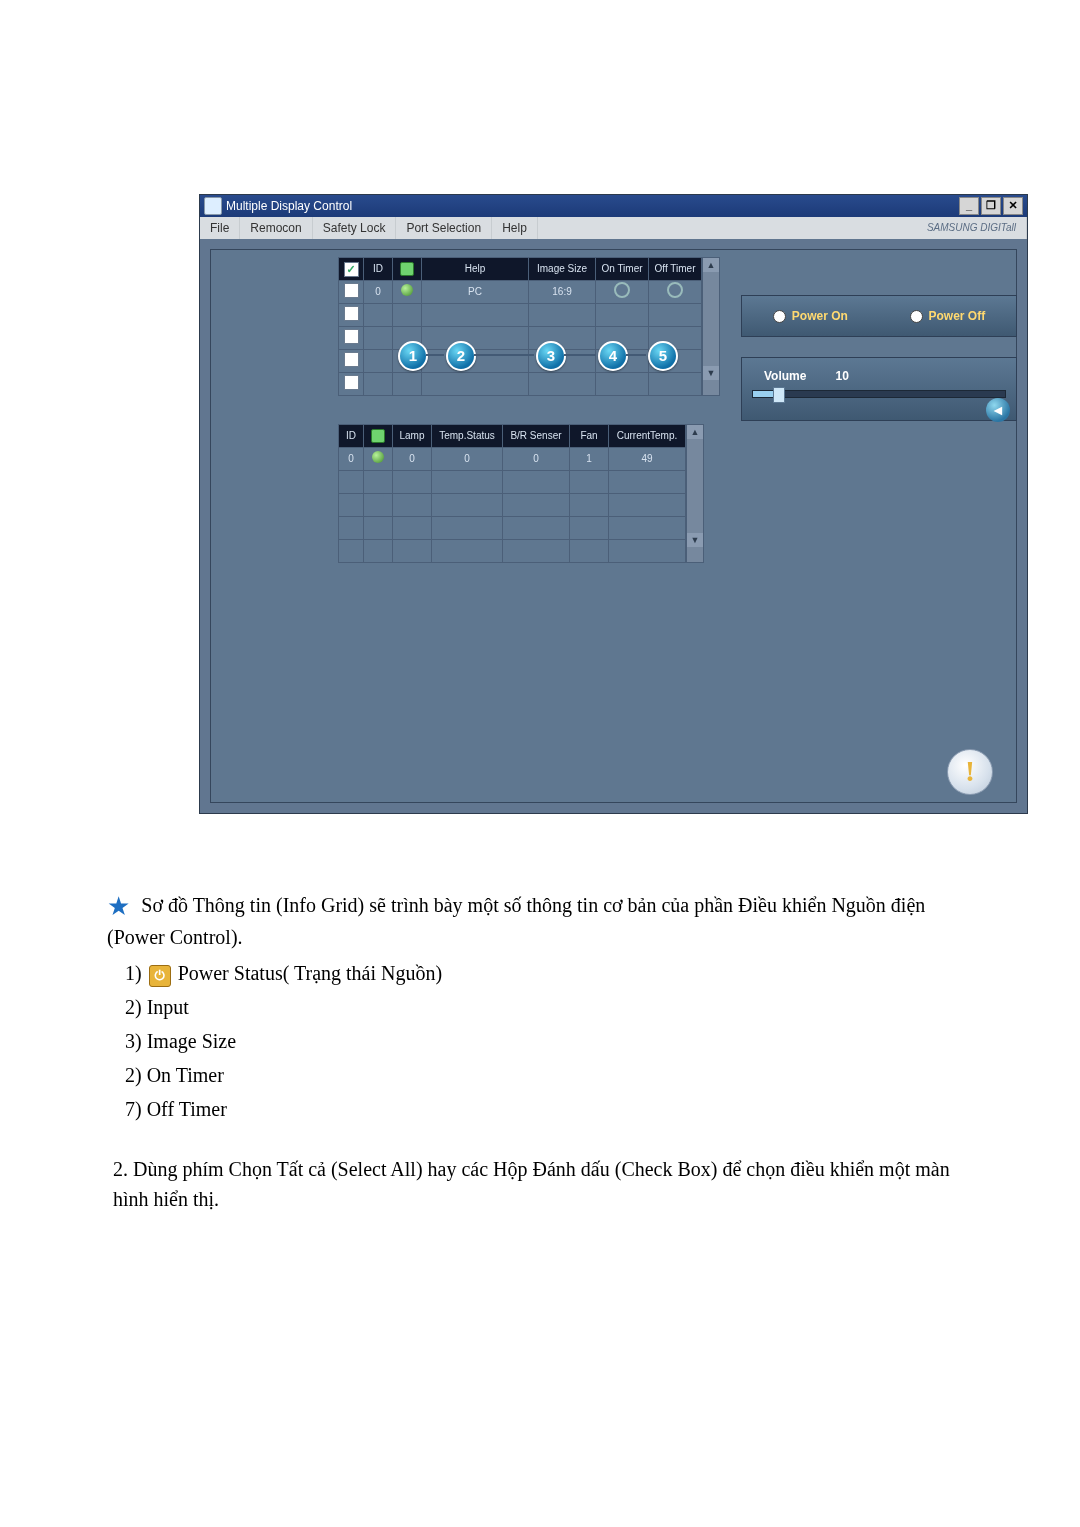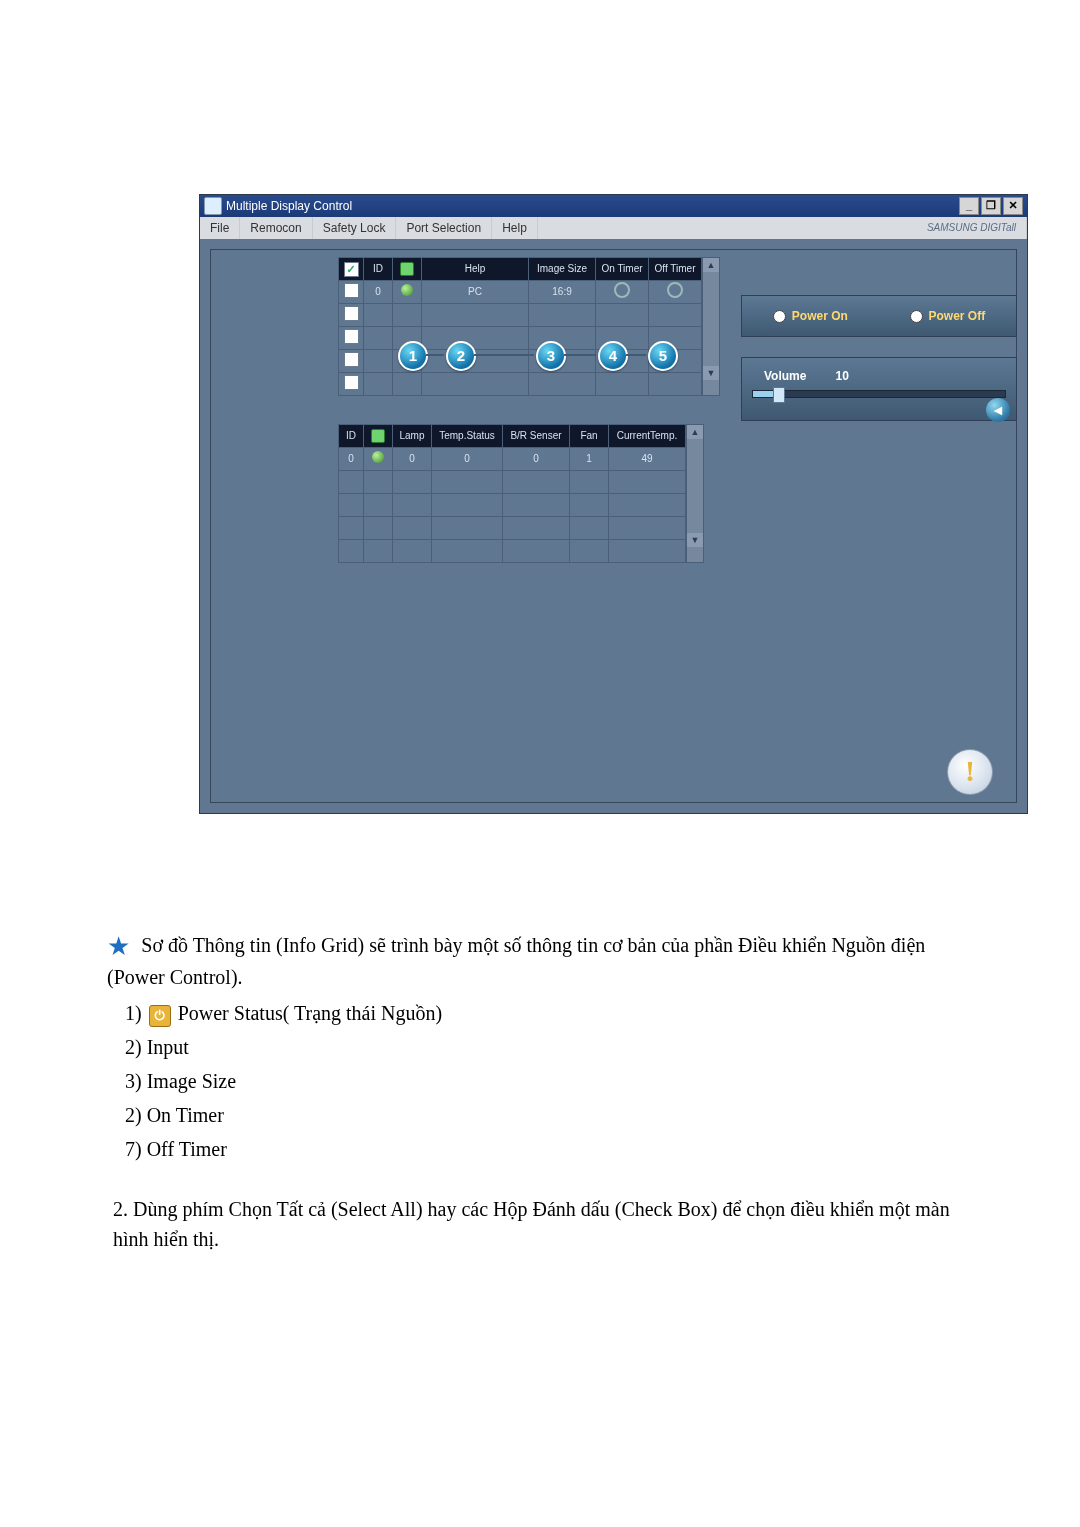--- a/index.html
+++ b/index.html
@@ -90,21 +90,21 @@
   .thumb{position:absolute;left:8%;top:-4px;width:10px;height:14px;background:#cfe7f7;border:1px solid #5c7893;}
   .spk{position:absolute;right:6px;bottom:-2px;width:24px;height:24px;border-radius:50%;
        background:radial-gradient(circle at 35% 30%,#8fd8ef,#2b76a4 70%);color:#fff;
        font:14px/24px Arial;text-align:center;}
 
   .warn{position:absolute;right:34px;bottom:18px;width:44px;height:44px;border-radius:50%;
         background:radial-gradient(circle at 40% 35%,#fff,#d7e1ec 60%,#b8c6d6);
         border:1px solid #8a9bb1;color:#e8b43a;font:bold 30px/42px Georgia;text-align:center;}
 
   
-  .doc{position:absolute;left:107px;top:930px;width:880px;font:20px/30px "Times New Roman",serif;}
+  .doc{position:absolute;left:107px;top:890px;width:880px;font:20px/30px "Times New Roman",serif;}
   .star{color:#1e6fc2;font-size:26px;vertical-align:middle;margin-right:6px;display:inline-block;}
   .star::before{content:"★";}
   .pbadge{display:inline-block;width:20px;height:20px;background:#e8b43a;border:1px solid #9c6d12;
           border-radius:3px;vertical-align:middle;margin:0 2px;color:#fff;font:bold 13px/20px Arial;text-align:center;}
   .listline{margin:4px 0 4px 18px;}
   .intro{margin:0 0 6px 0;}
   .num2{margin:30px 0 0 6px;}
 </style>
 </head>
 <body>

